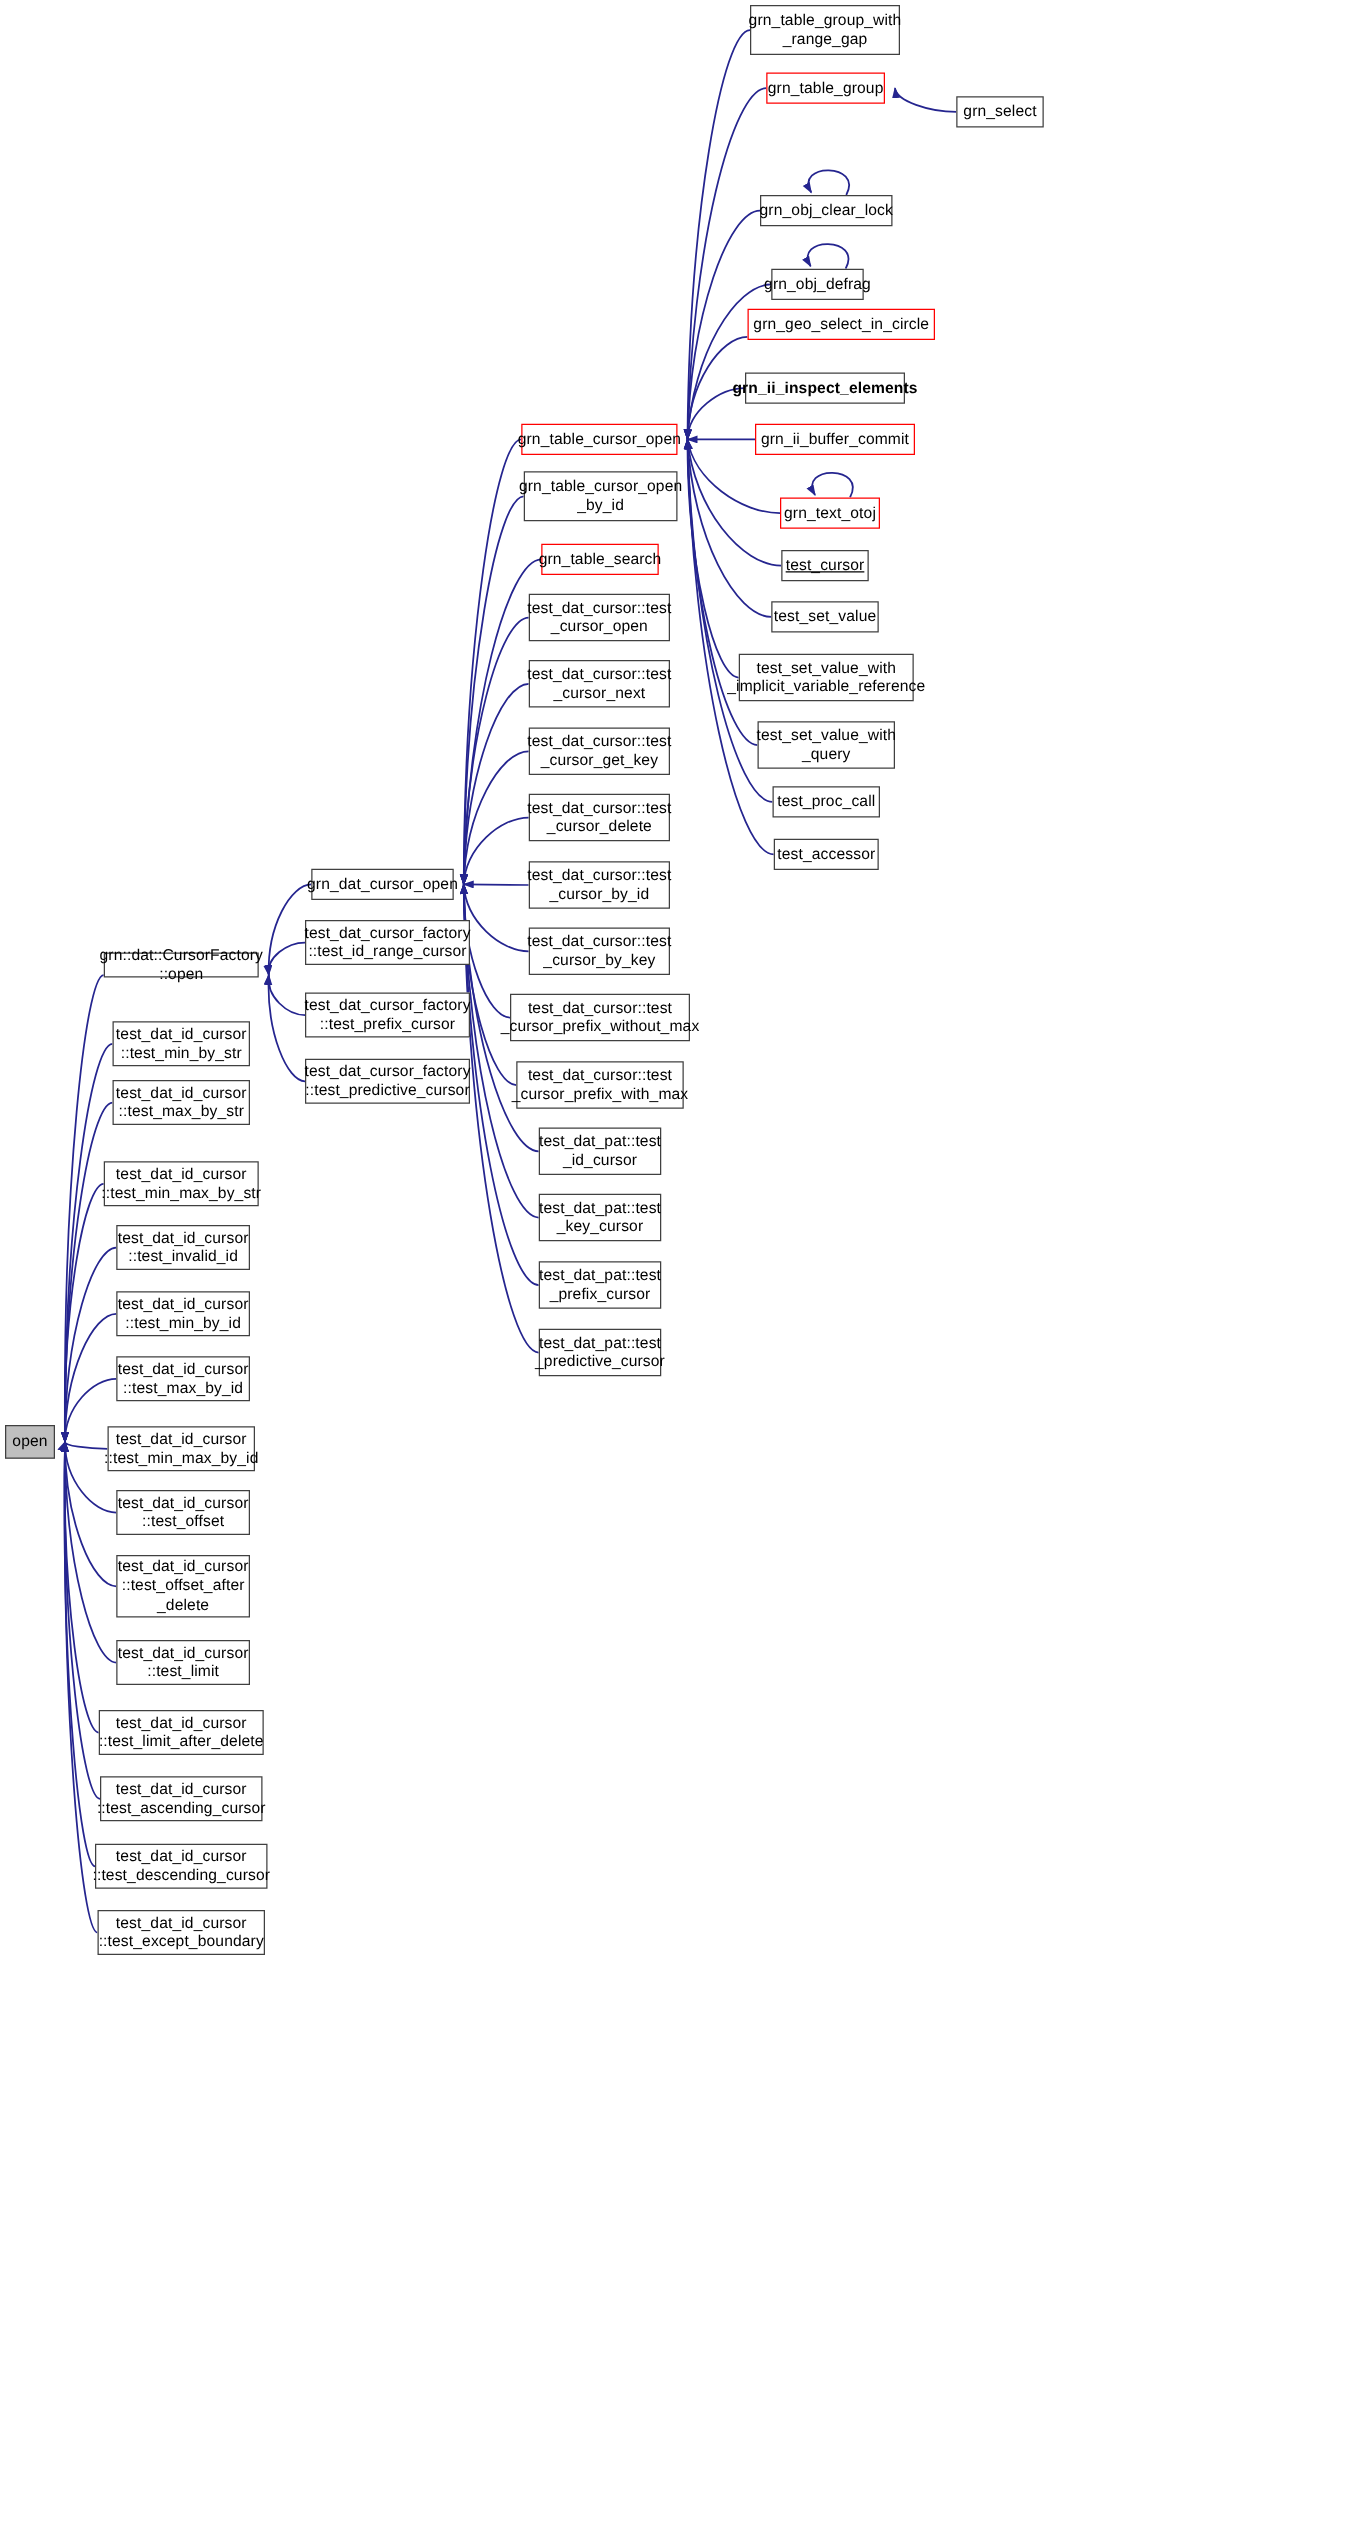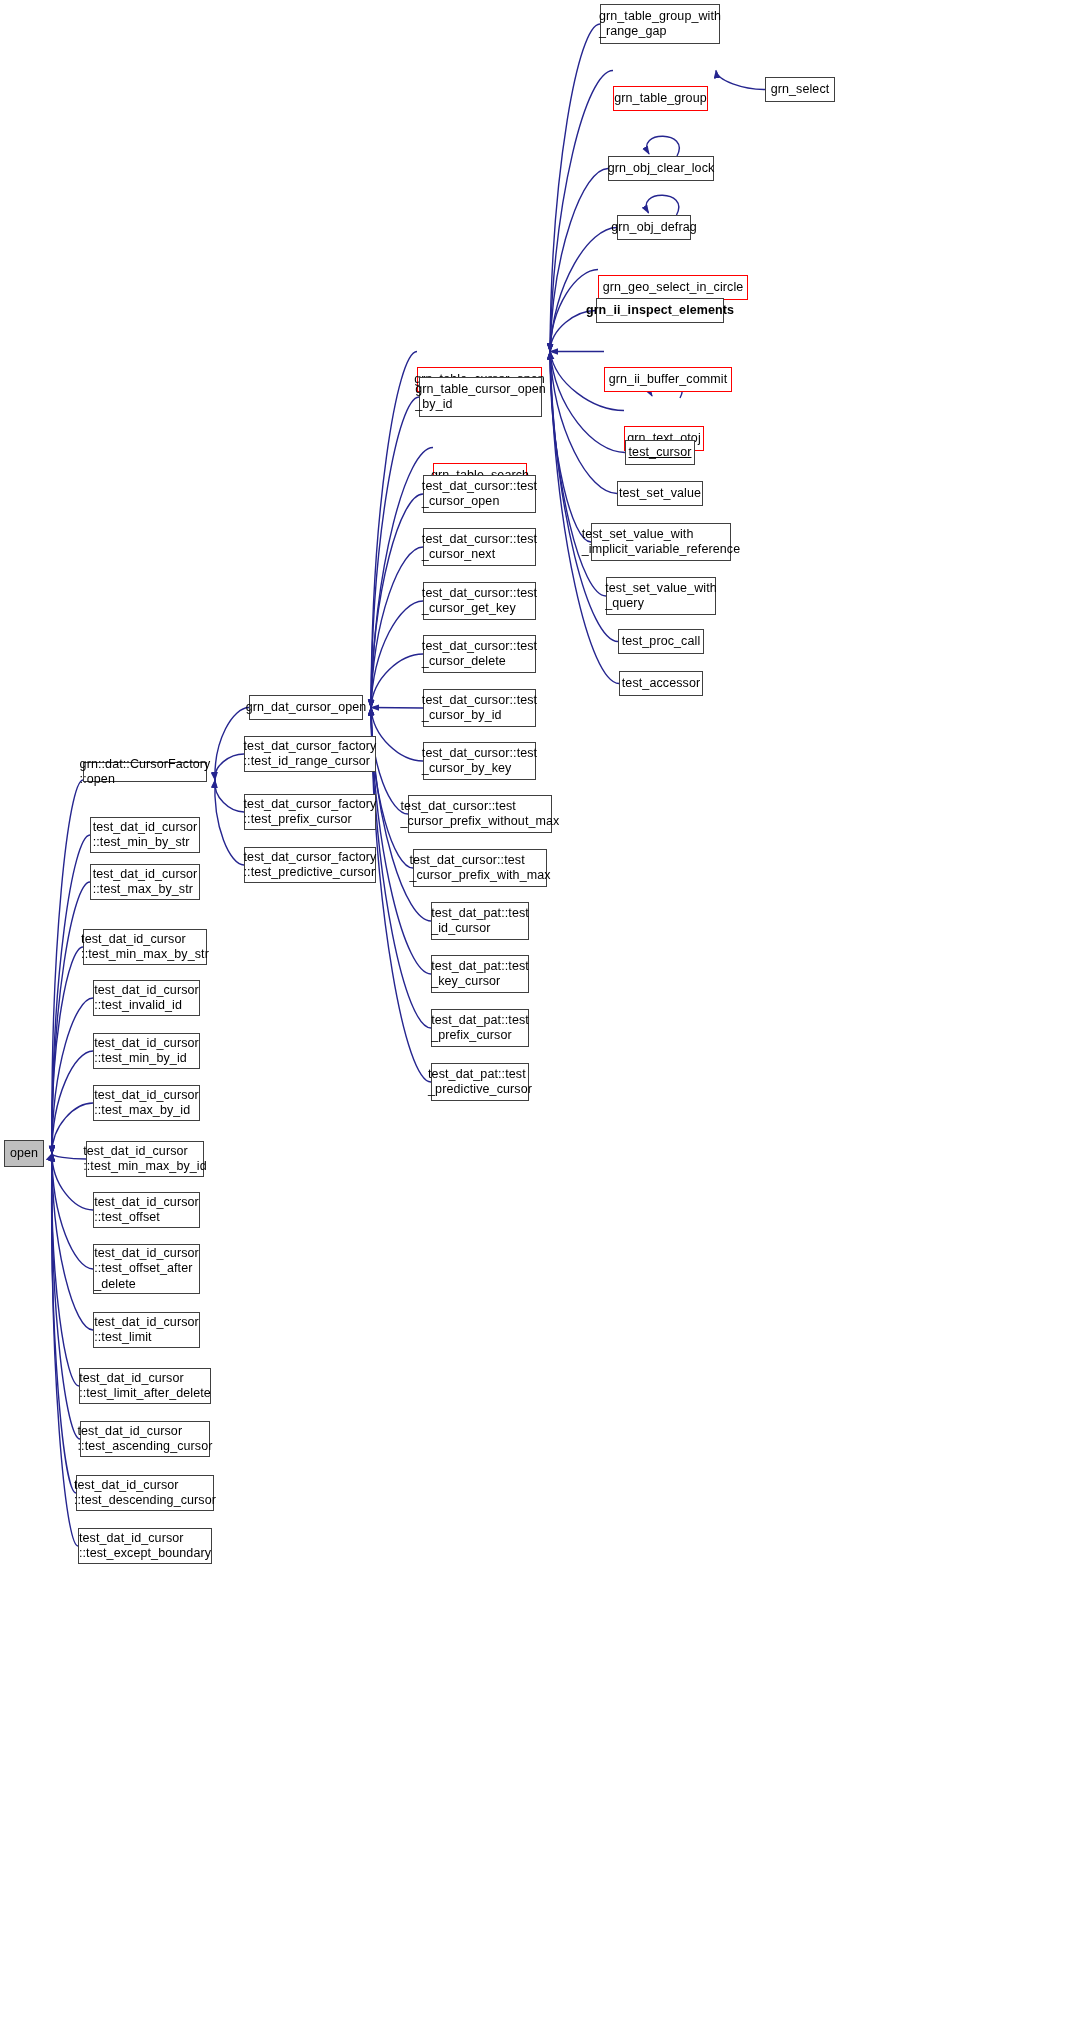--- a/index.html
+++ b/index.html
@@ -22,34 +22,33 @@
     width: 1083px;
     height: 2029px;
     pointer-events: none;
   }
   .node {
     position: absolute;
     box-sizing: border-box;
     display: flex;
     align-items: center;
     justify-content: center;
-    text-align: left;
+    text-align: center;
     background: #ffffff;
     border: 1px solid #404040;
     color: #000000;
     font-size: 12.5px;
     line-height: 1.23;
     letter-spacing: 0.1px;
     white-space: pre-line;
     padding: 0 3px;
     z-index: 5;
   }
   .node.red {
     border-color: #ff0000;
-    margin-top: 28px;
   }
   .node.current {
     background: #bfbfbf;
     border-color: #404040;
   }
 </style>
 </head>
 <body>
 
 <div id="canvas">

